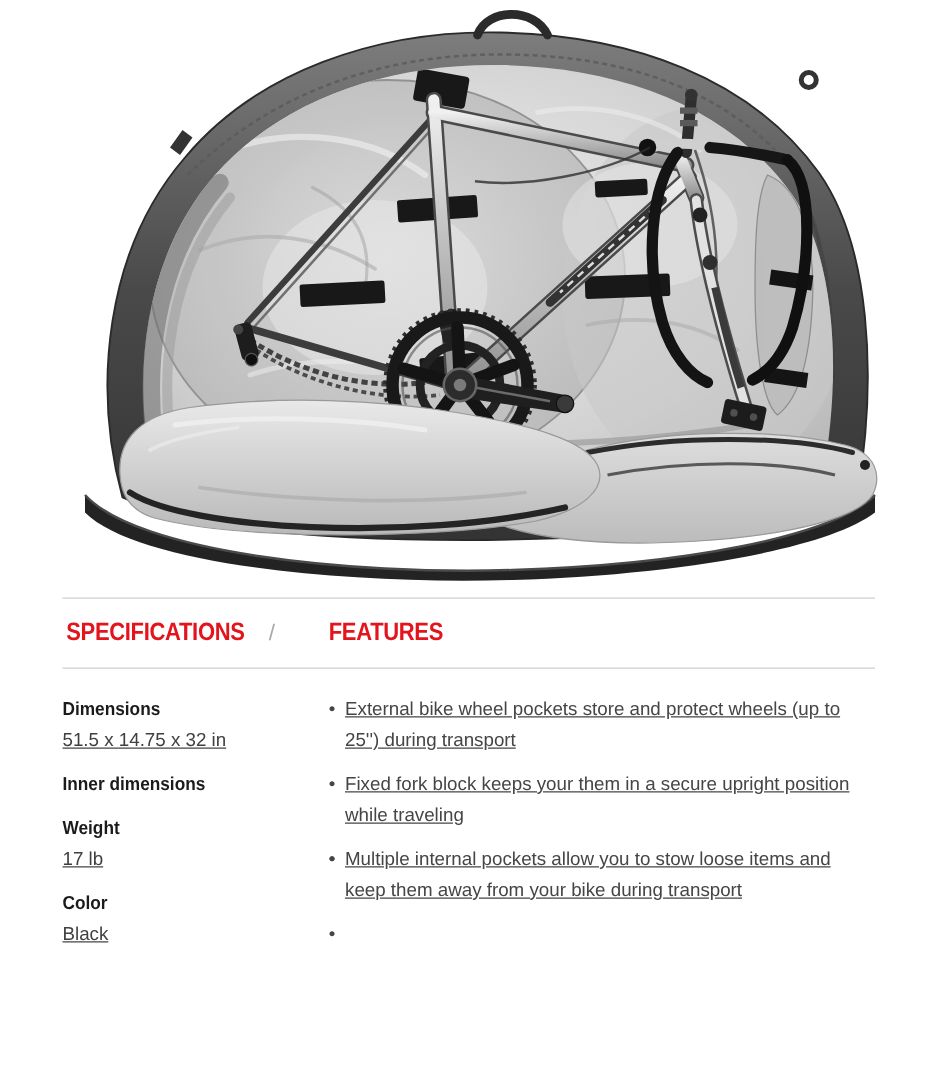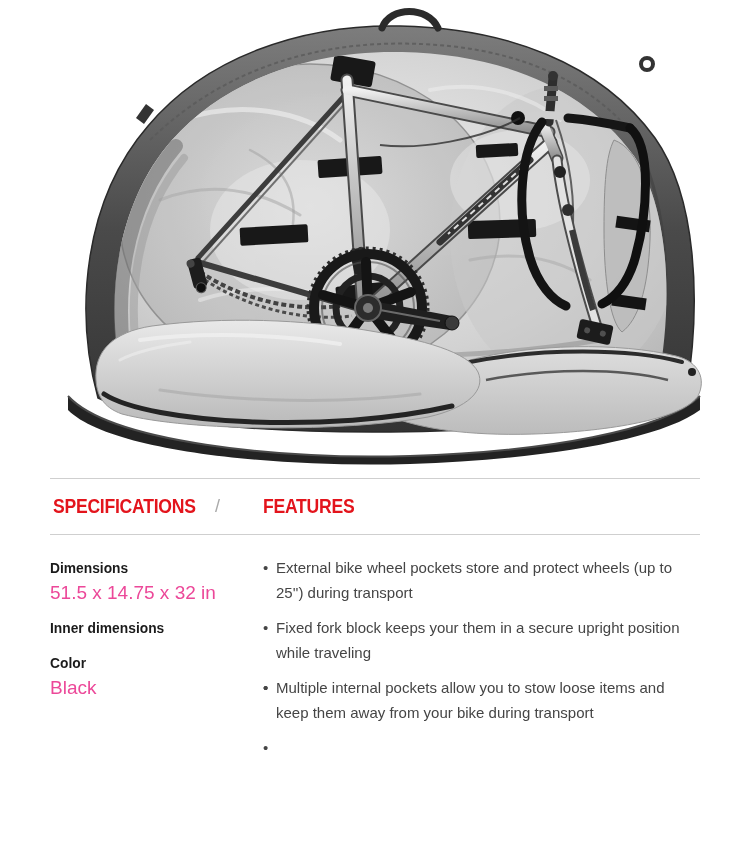--- a/index.html
+++ b/index.html
@@ -41,31 +41,32 @@
     transform: scaleX(0.88); transform-origin: left center;
     white-space: nowrap;
   }
   .sep { color: #a9a9a9; font-size: 18px; }
 
   
   .content-row {
     display: flex;
     padding: 0 50px;
     margin-top: 20px;
+    text-decoration: underline;
   }
   .spec-col { width: 213px; flex: 0 0 213px; }
   .spec-group { margin-bottom: 10px; }
   .spec-label {
     font-size: 15px; font-weight: bold; color: #1b1b1b;
     line-height: 25px;
     display: inline-block;
     transform: scaleX(0.92); transform-origin: left center;
     white-space: nowrap;
   }
-  .spec-value { font-size: 19px; color: #ec4899; line-height: 25px; }
+  .spec-value { font-size: 15px; color: #404040; line-height: 25px; }
 
   .feat-col { flex: 1 1 auto; margin: 0; padding: 0; list-style: none; }
   .feat-item {
     position: relative;
     padding-left: 13px;
     font-size: 15px; line-height: 25px; color: #454545;
     margin-bottom: 10px;
   }
   .feat-bullet { position: absolute; left: 0; top: 0; color: #454545; }
 </style>
@@ -267,20 +268,24 @@
 
     <div class="spec-col">
       <div class="spec-group">
         <div class="spec-label">Dimensions</div>
         <div class="spec-value">51.5 x 14.75 x 32 in</div>
       </div>
       <div class="spec-group">
         <div class="spec-label">Inner dimensions</div>
       </div>
       <div class="spec-group">
+        <div class="spec-label">Weight</div>
+        <div class="spec-value">17 lb</div>
+      </div>
+      <div class="spec-group">
         <div class="spec-label">Color</div>
         <div class="spec-value">Black</div>
       </div>
     </div>
 
     <ul class="feat-col">
       <li class="feat-item">
         <span class="feat-bullet">•</span>
         <span>External bike wheel pockets store and protect wheels (up to 25'') during transport</span>
       </li>

